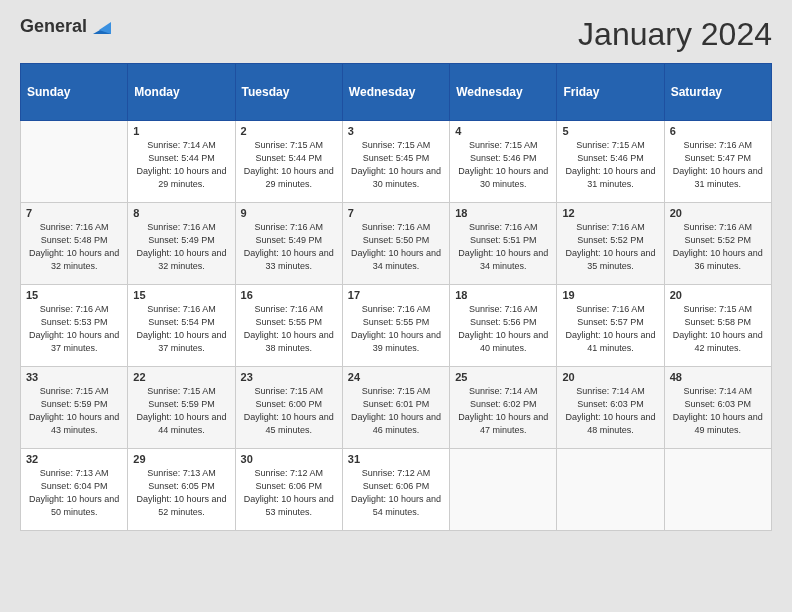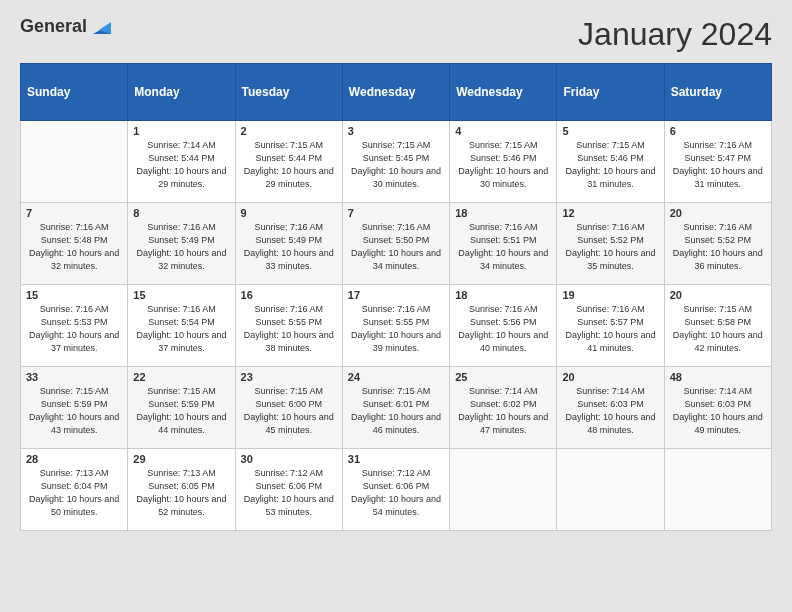--- a/index.html
+++ b/index.html
@@ -242,21 +242,21 @@
             <div class="day-number">20</div>
             <div class="day-info">Sunrise: 7:14 AM<br>Sunset: 6:03 PM<br>Daylight: 10 hours and 48 minutes.</div>
           </td>
           <td>
             <div class="day-number">48</div>
             <div class="day-info">Sunrise: 7:14 AM<br>Sunset: 6:03 PM<br>Daylight: 10 hours and 49 minutes.</div>
           </td>
         </tr>
         <tr>
           <td>
-            <div class="day-number">28</div>
+            <div class="day-number">32</div>
             <div class="day-info">Sunrise: 7:13 AM<br>Sunset: 6:04 PM<br>Daylight: 10 hours and 50 minutes.</div>
           </td>
           <td>
             <div class="day-number">29</div>
             <div class="day-info">Sunrise: 7:13 AM<br>Sunset: 6:05 PM<br>Daylight: 10 hours and 52 minutes.</div>
           </td>
           <td>
             <div class="day-number">30</div>
             <div class="day-info">Sunrise: 7:12 AM<br>Sunset: 6:06 PM<br>Daylight: 10 hours and 53 minutes.</div>
           </td>

